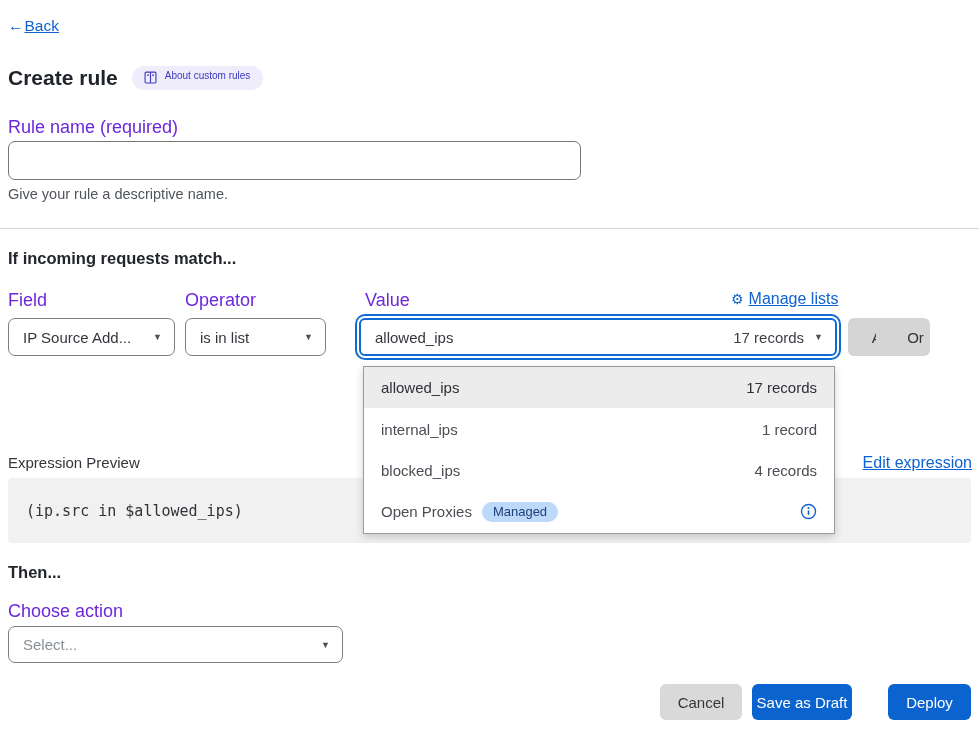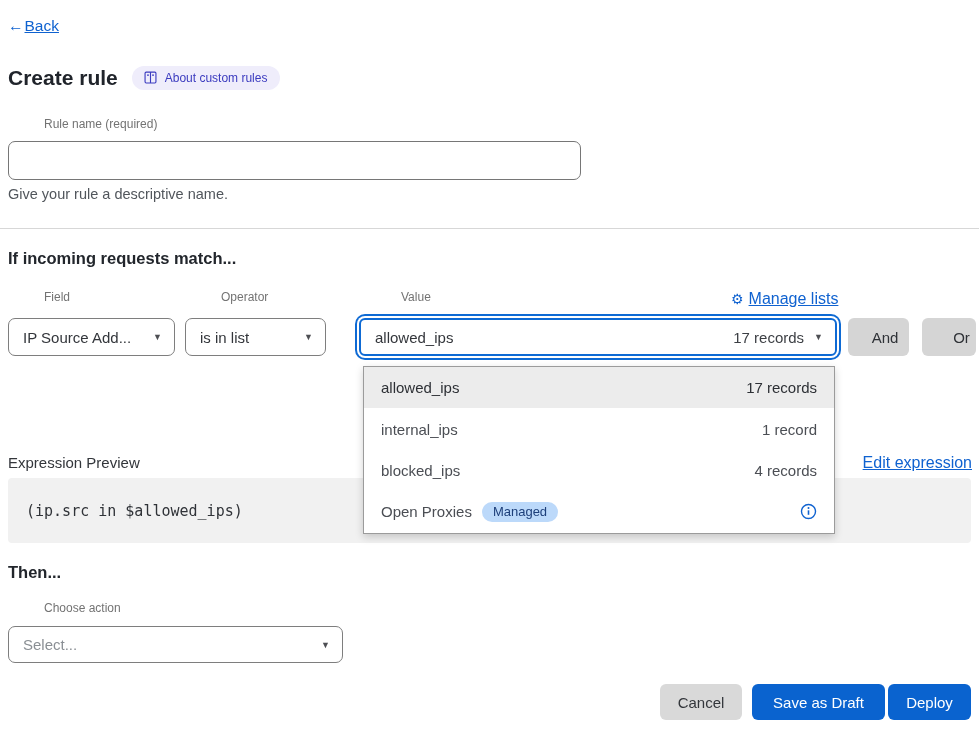--- a/index.html
+++ b/index.html
@@ -10,26 +10,26 @@
   
   .link { color:#0f62d0; text-decoration:underline; font-size:16px; cursor:pointer; }
 
   
   .back { position:absolute; left:8px; top:17px; font-size:15.5px; }
   .back .arrow { text-decoration:none; display:inline-block; margin-right:1px; }
 
   
   .title-row { position:absolute; left:8px; top:66px; display:flex; align-items:center; gap:14px; }
   .page-title { font-size:21px; font-weight:bold; color:#20242b; }
-  .about-badge { display:inline-flex; align-items:center; gap:7px; background:#efedfb; color:#3b3bbf;
-                 font-size:12px; padding:4px 13px 5px 11px; border-radius:14px; cursor:pointer; }
+  .about-badge { display:inline-flex; gap:7px; background:#efedfb; color:#3b3bbf;
+                 font-size:10px; padding:4px 13px 5px 11px; border-radius:14px; cursor:pointer; }
   .about-badge svg { display:block; }
 
   
-  .form-label { position:absolute; font-size:12px; color:#737373;margin-left:36px; }
+  .form-label { position:absolute; font-size:18px; color:#6d28d9; }
   .helper { position:absolute; font-size:14.5px; color:#51565c; }
 
   .text-input { position:absolute; left:8px; top:141px; width:573px; height:39px;
                 border:1px solid #767676; border-radius:7px; font-size:15px; padding:0 12px;
                 font-family:"Liberation Sans", sans-serif; color:#2b2e33; background:#fff; }
 
   .divider { position:absolute; left:0; width:979px; height:1px; background:#d7d7d7; }
 
   .section-heading { position:absolute; left:8px; font-size:16.5px; font-weight:bold; color:#22262c; }
 
@@ -70,21 +70,21 @@
 
   
   .action-select { left:8px; top:626px; width:335px; height:37px; }
   .placeholder-text { color:#8a8f94; }
 
   
   .footer-btn { position:absolute; top:684px; height:36px; border:none; border-radius:6px;
                 font-size:15px; font-family:"Liberation Sans", sans-serif; cursor:pointer; }
   .btn-cancel { left:660px; width:82px; background:#d9d9d9; color:#33363b; }
   .btn-primary { background:#0a63cf; color:#fff; }
-  .btn-save { left:752px; width:133px; }
+  .btn-save { left:752px; width:100px; }
   .btn-deploy { left:888px; width:83px; }
 </style>
 </head>
 <body>
 
 <div class="canvas">
 
   <a class="link back"><span class="arrow">←</span><span>Back</span></a>
 
   <div class="title-row">
@@ -129,21 +129,21 @@
     <span class="chevron">▼</span>
   </div>
 
   <div class="select-box value-select">
     <span>allowed_ips</span>
     <span class="meta">17 records</span>
     <span class="chevron">▼</span>
   </div>
 
   <button class="gray-btn" style="left:848px; top:318px; width:61px;padding-left:13px;">And</button>
-  <button class="gray-btn" style="left:922px; top:318px; width:54px;padding-left:25px;">Or</button>
+  <button class="gray-btn" style="left:876px; top:318px; width:54px;padding-left:25px;">Or</button>
 
   <div class="expr-label">Expression Preview</div>
   <a class="link edit-expression">Edit expression</a>
   <div class="code-block">
     <code>(ip.src in $allowed_ips)</code>
   </div>
 
   <div class="dropdown">
     <div class="dd-item selected">
       <span>allowed_ips</span>

